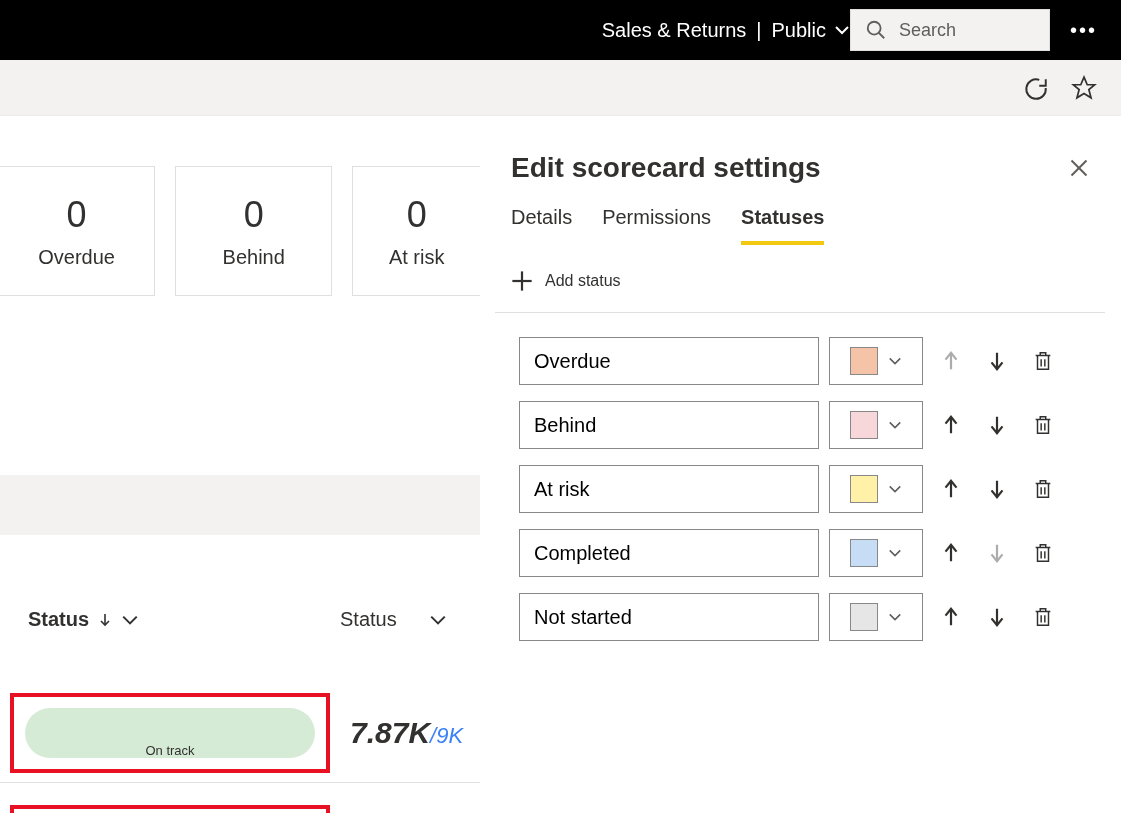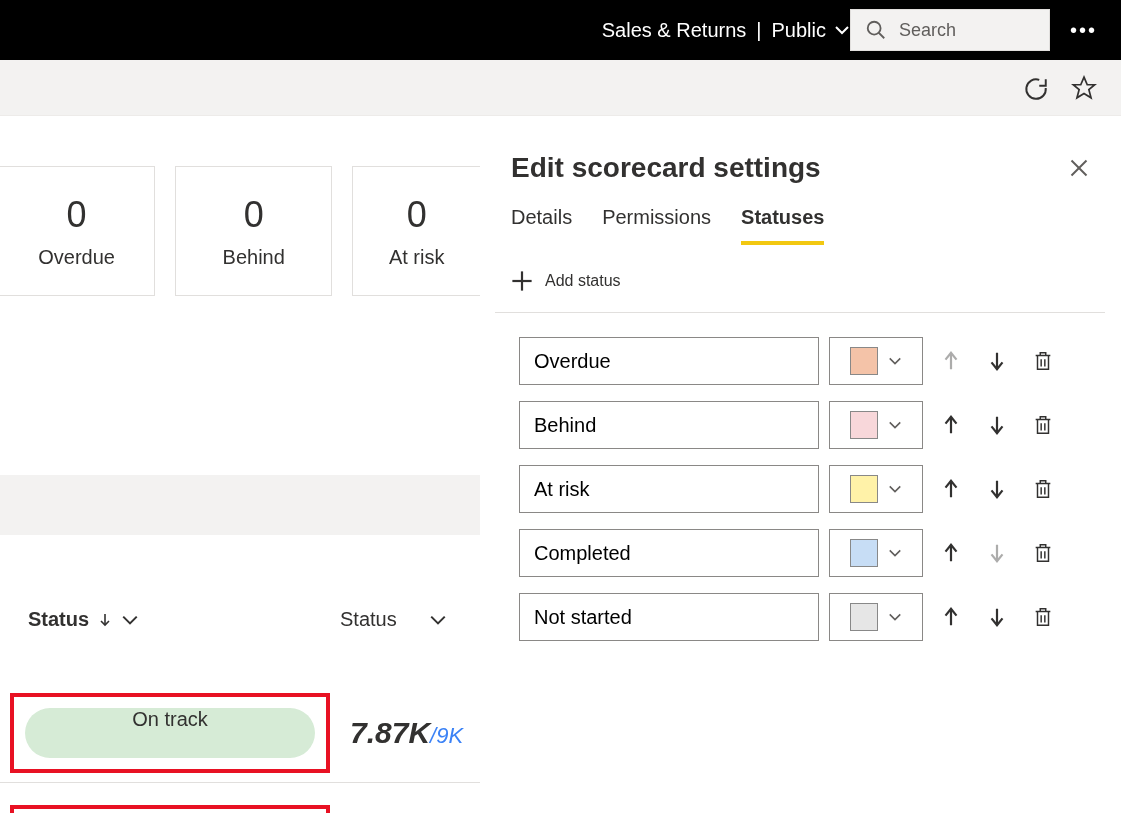--- a/index.html
+++ b/index.html
@@ -155,23 +155,23 @@
     display: flex;
     align-items: center;
     justify-content: center;
   }
   .pill {
     background: #d6ebd6;
     width: 290px;
     height: 50px;
     border-radius: 28px;
     display: flex;
-    align-items: flex-start;
+    align-items: flex-end;
     justify-content: center;
-    font-size: 20px;
+    font-size: 13px;
   }
   .val-cell {
     position: absolute;
     left: 350px;
     display: flex;
     align-items: baseline;
     font-style: italic;
   }
   .val-main { font-size: 30px; font-weight: 600; }
   .val-sub { font-size: 22px; color: #3b82f6; }

